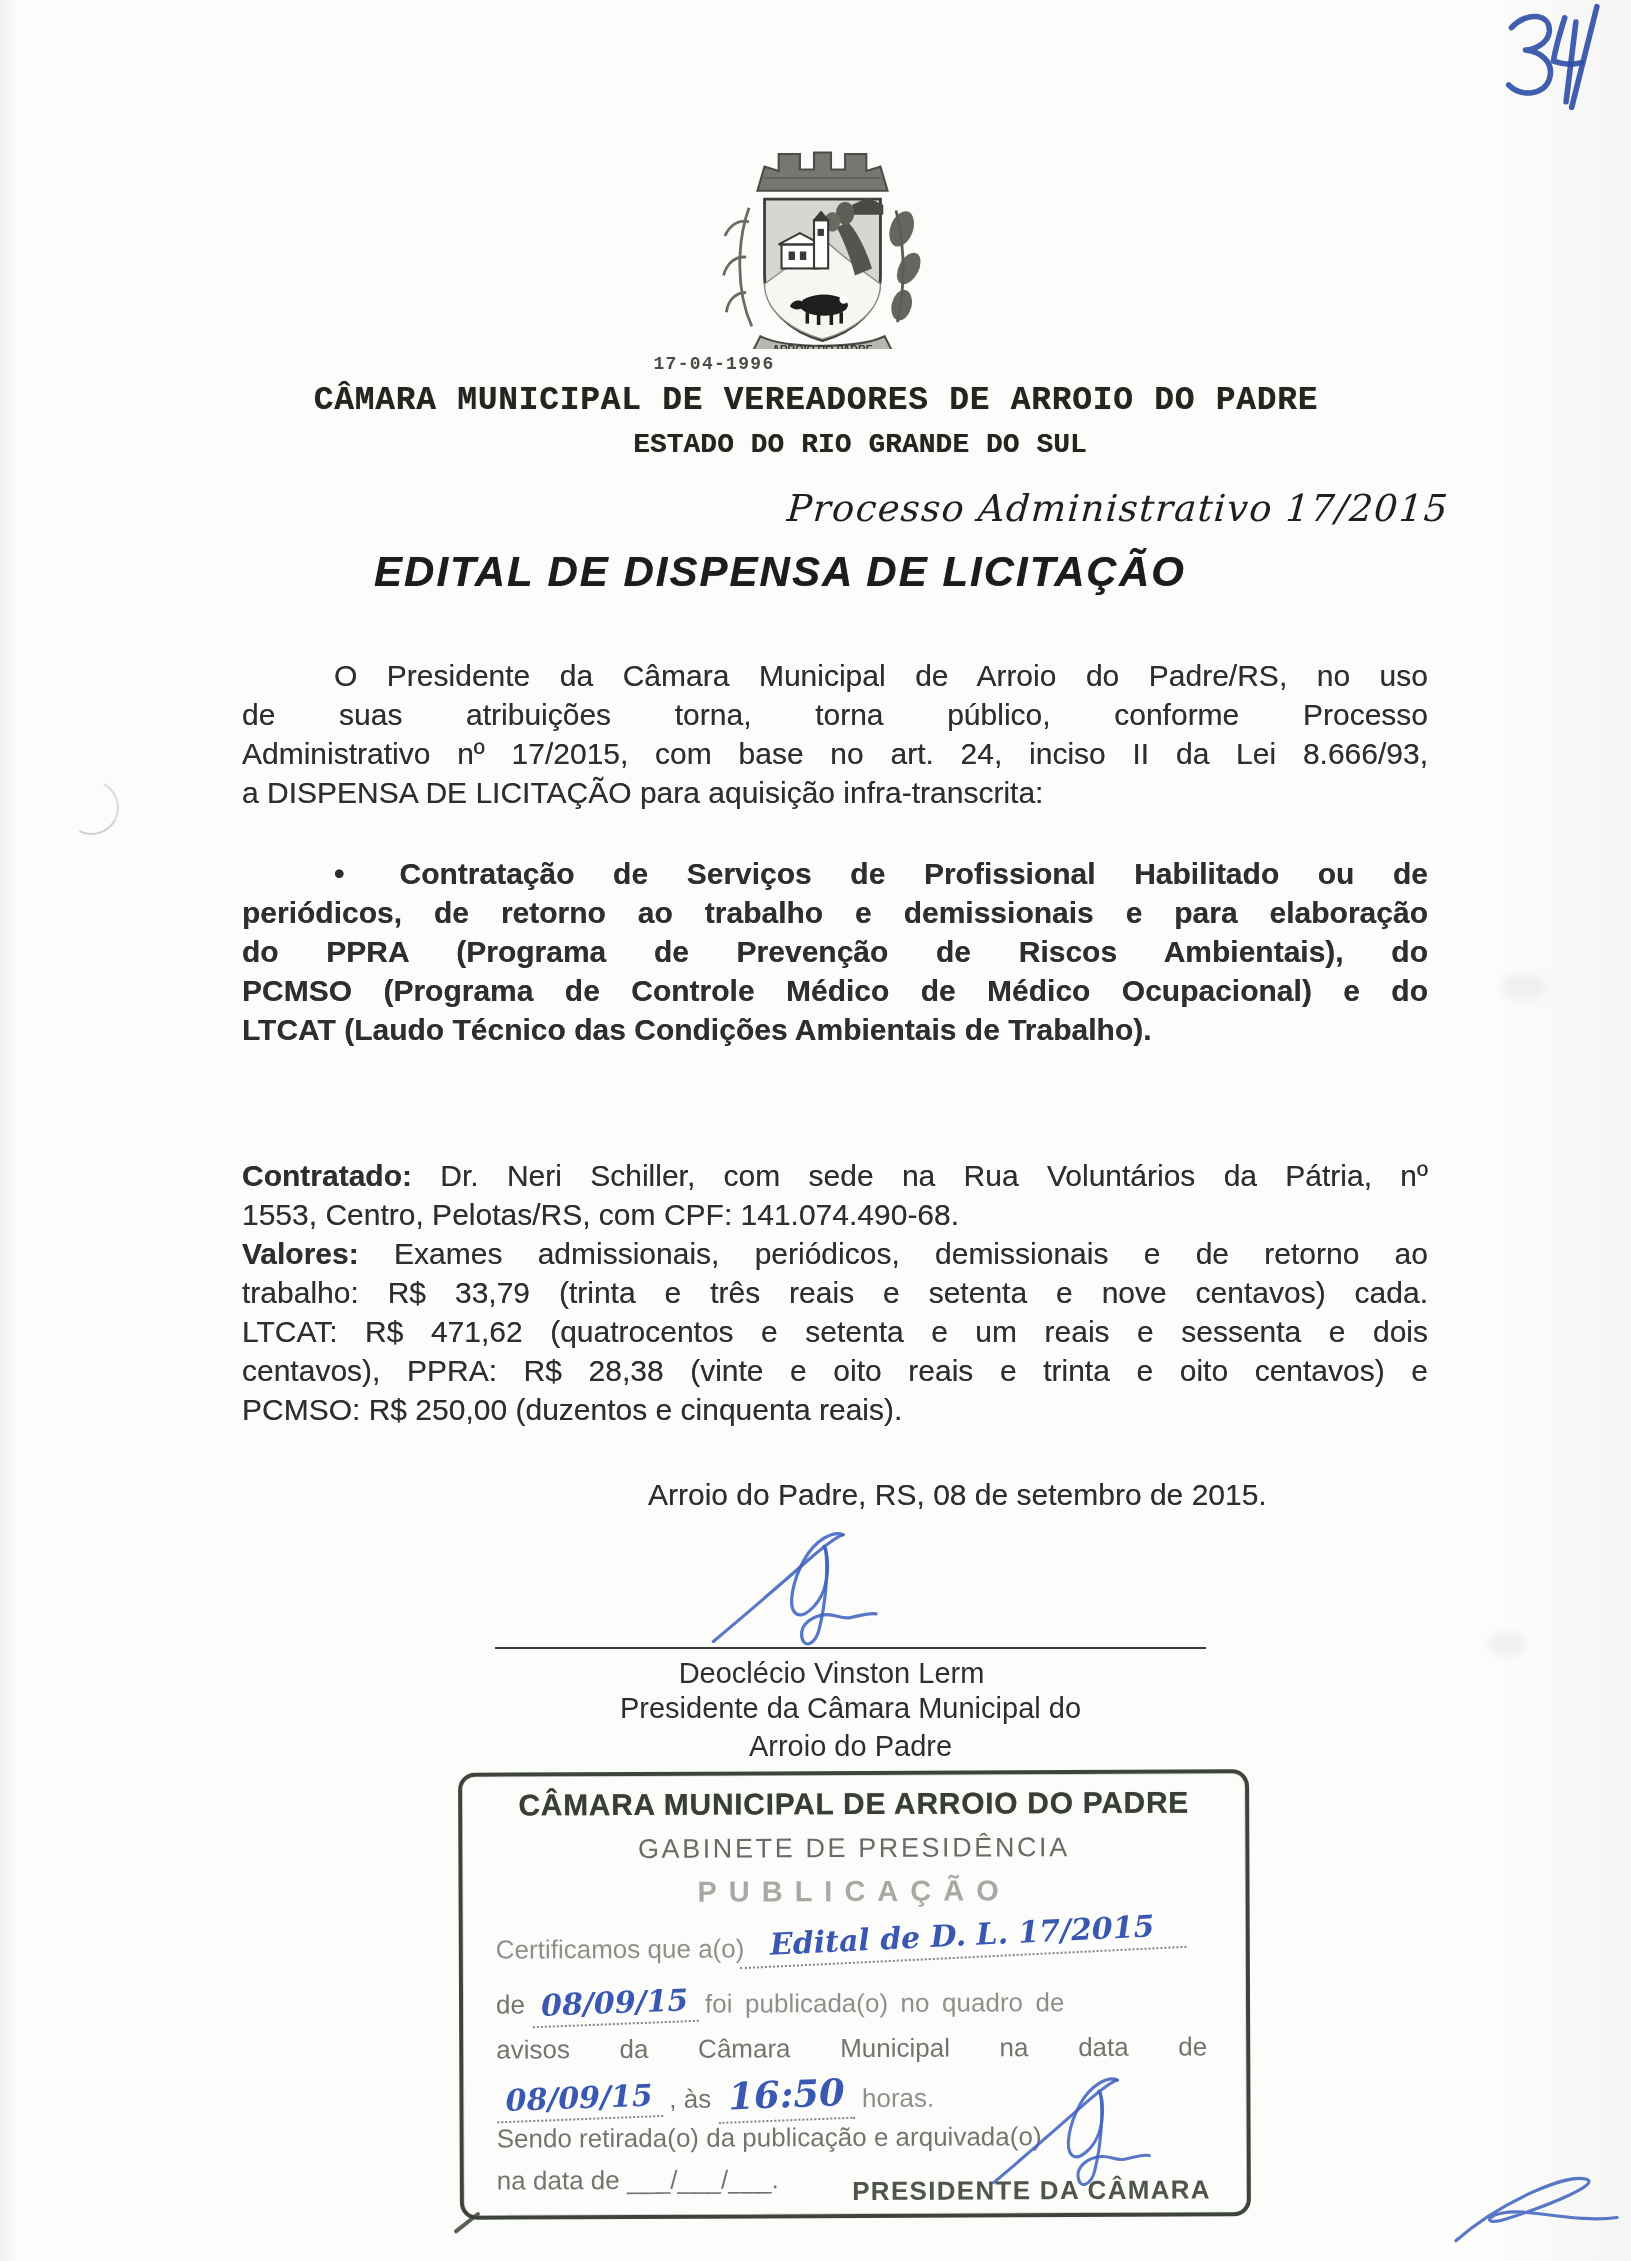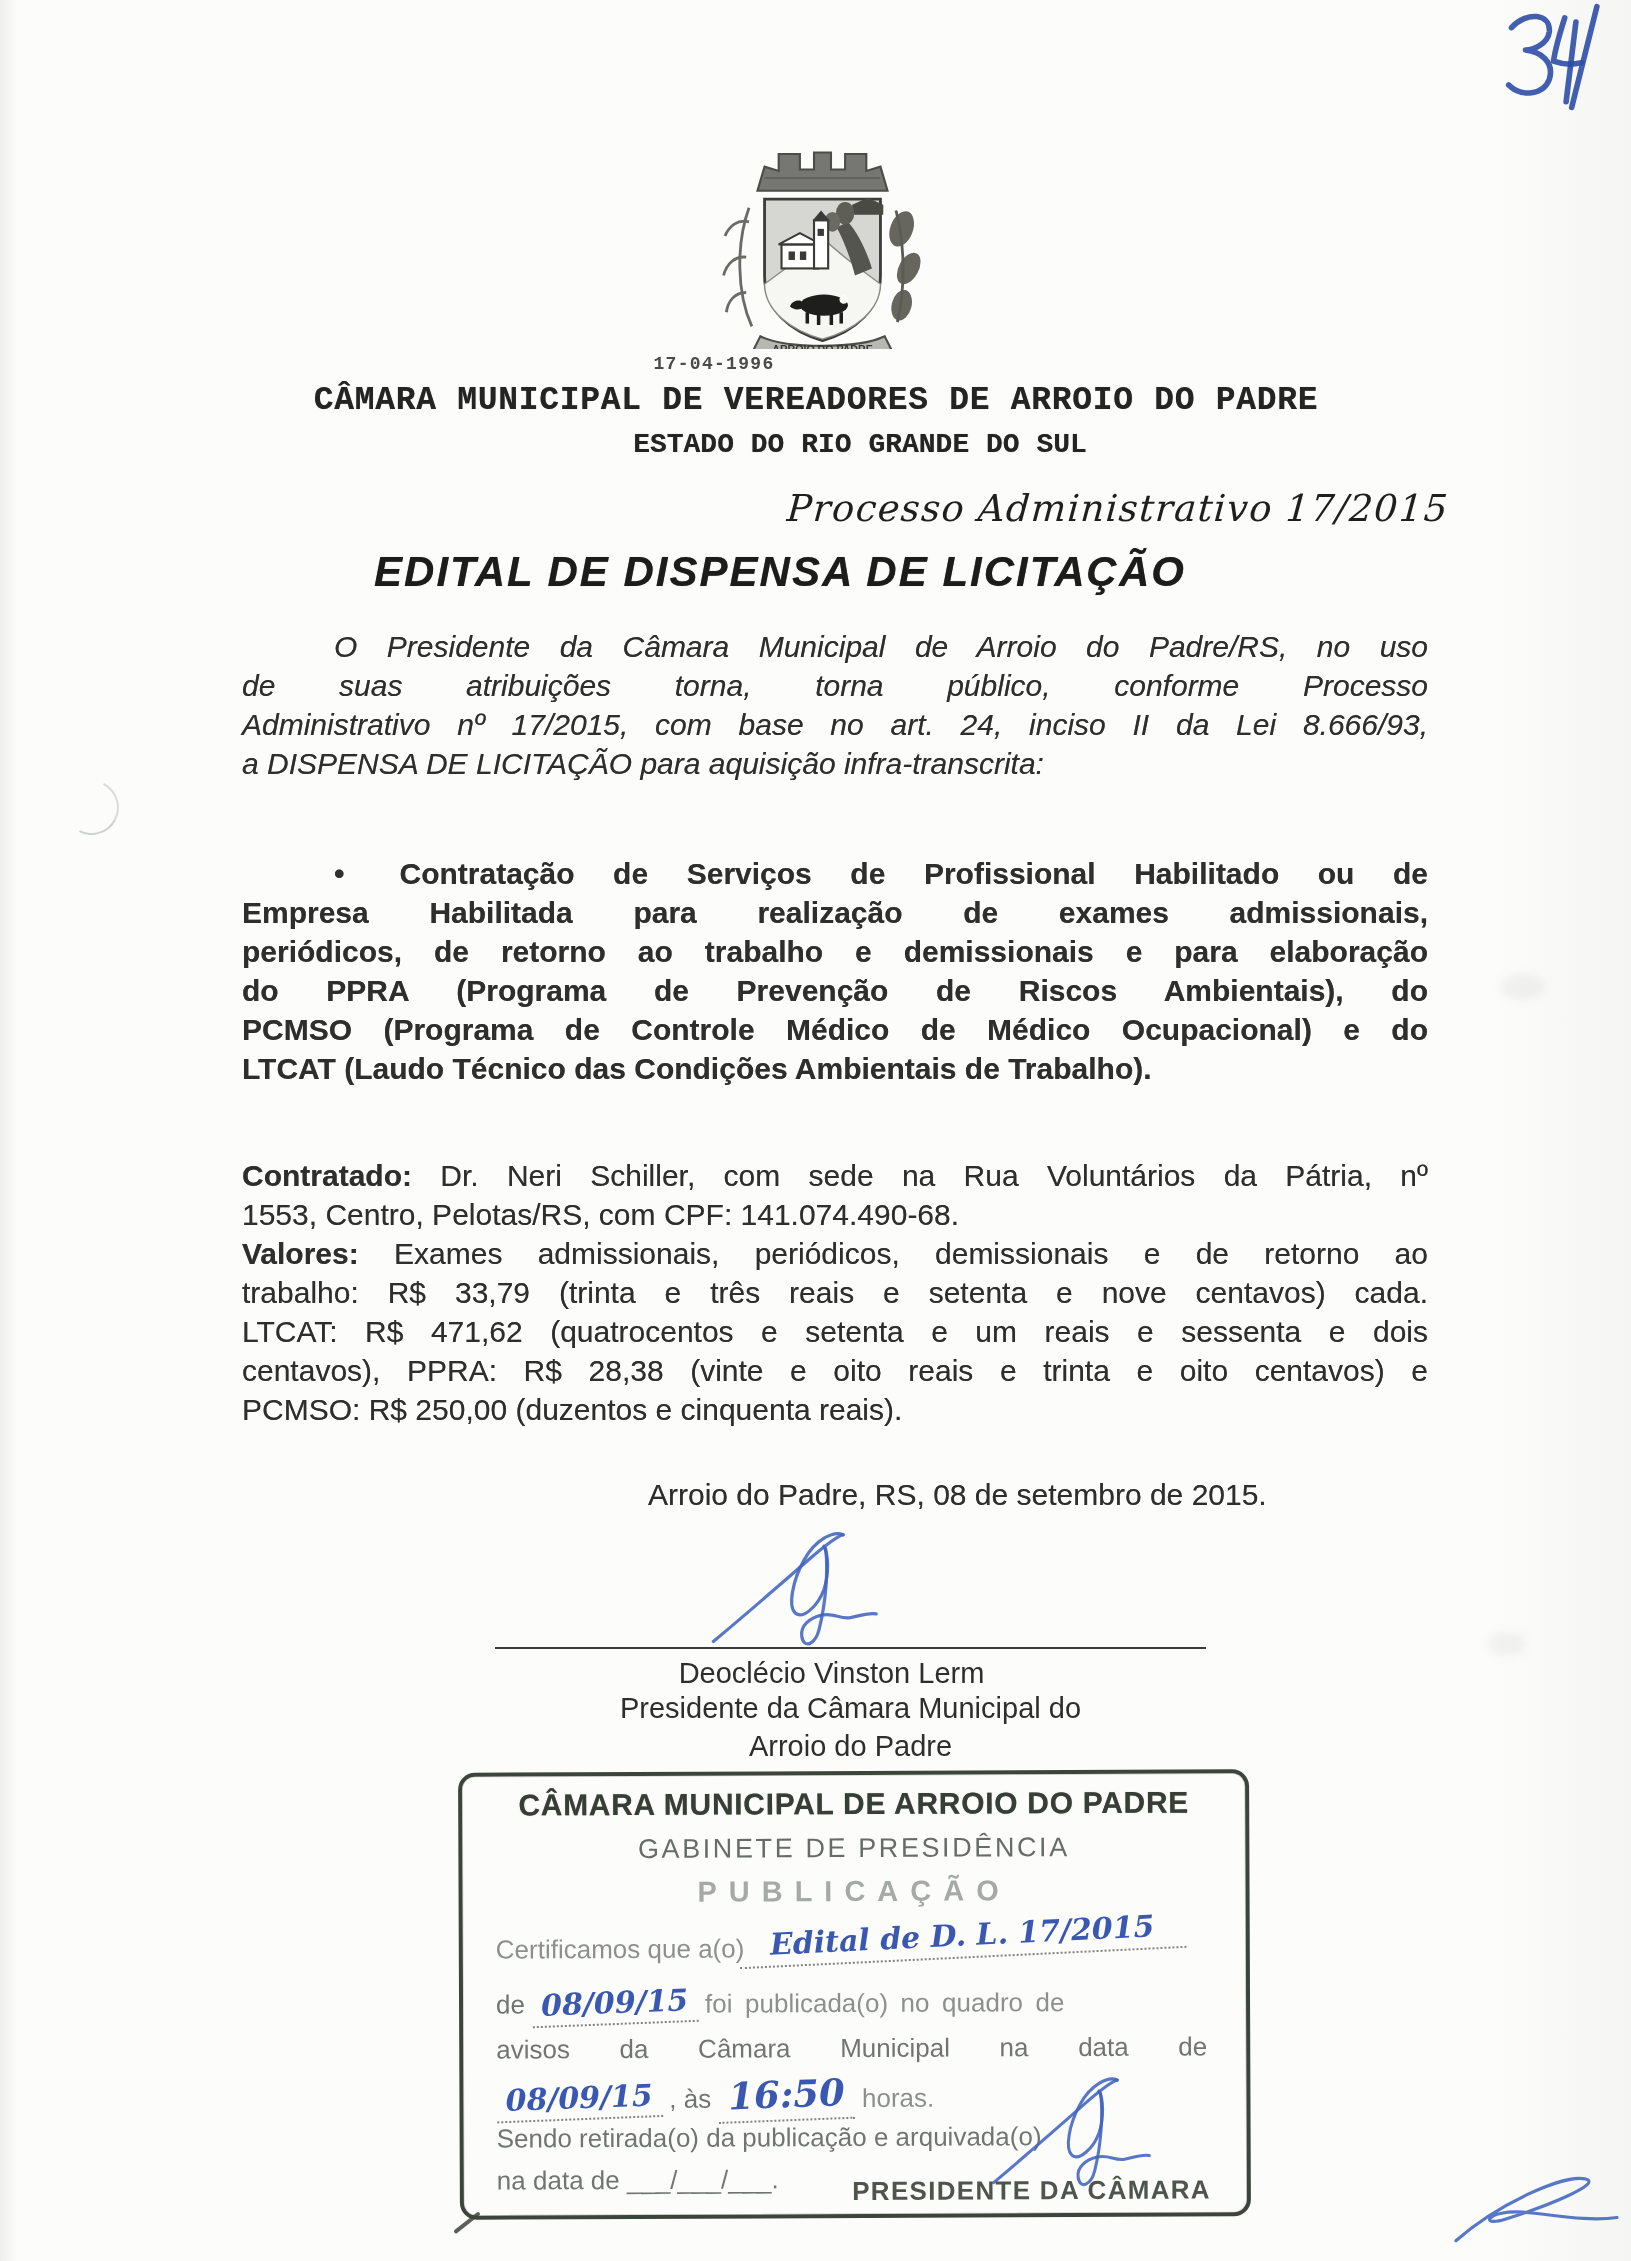--- a/index.html
+++ b/index.html
@@ -137,30 +137,29 @@
     <path d="M112 282 C150 300 250 300 288 282 L300 306 C250 322 150 322 100 306 Z" fill="#b8b8b2" stroke="#4c4c48" stroke-width="3"></path>
     <text x="200" y="306" text-anchor="middle" font-size="15" font-weight="bold" fill="#35352f" font-family="Liberation Sans, sans-serif">ARROIO DO PADRE</text>
   </svg>
   <div class="abs crest-date">17-04-1996</div>
 
   <div class="abs org1">CÂMARA MUNICIPAL DE VEREADORES DE ARROIO DO PADRE</div>
   <div class="abs org2">ESTADO DO RIO GRANDE DO SUL</div>
   <div class="abs process">Processo Administrativo 17/2015</div>
   <div class="abs title">EDITAL DE DISPENSA DE LICITAÇÃO</div>
 
-  <div class="abs body-block" style="top:627px;font-style:italic;">
+  <div class="abs body-block" style="top:656px;">
     <span class="line jline ind">O Presidente da Câmara Municipal de Arroio do Padre/RS, no uso</span>
     <span class="line jline">de suas atribuições torna, torna público, conforme Processo</span>
     <span class="line jline">Administrativo nº 17/2015, com base no art. 24, inciso II da Lei 8.666/93,</span>
     <span class="line">a DISPENSA DE LICITAÇÃO para aquisição infra-transcrita:</span>
   </div>
 
   <div class="abs body-block b" style="top:854px;">
     <span class="line jline ind"><span>•</span><span class="bullet-gap"></span><span>Contratação de Serviços de Profissional Habilitado ou de</span></span>
-    <span class="line jline">Empresa Habilitada para realização de exames admissionais,</span>
     <span class="line jline">periódicos, de retorno ao trabalho e demissionais e para elaboração</span>
     <span class="line jline">do PPRA (Programa de Prevenção de Riscos Ambientais), do</span>
     <span class="line jline">PCMSO (Programa de Controle Médico de Médico Ocupacional) e do</span>
     <span class="line">LTCAT (Laudo Técnico das Condições Ambientais de Trabalho).</span>
   </div>
 
   <div class="abs body-block" style="top:1156px;">
     <span class="line jline"><span class="b">Contratado:</span><span> Dr. Neri Schiller, com sede na Rua Voluntários da Pátria, nº</span></span>
     <span class="line">1553, Centro, Pelotas/RS, com CPF: 141.074.490-68.</span>
     <span class="line jline"><span class="b">Valores:</span><span> Exames admissionais, periódicos, demissionais e de retorno ao</span></span>

